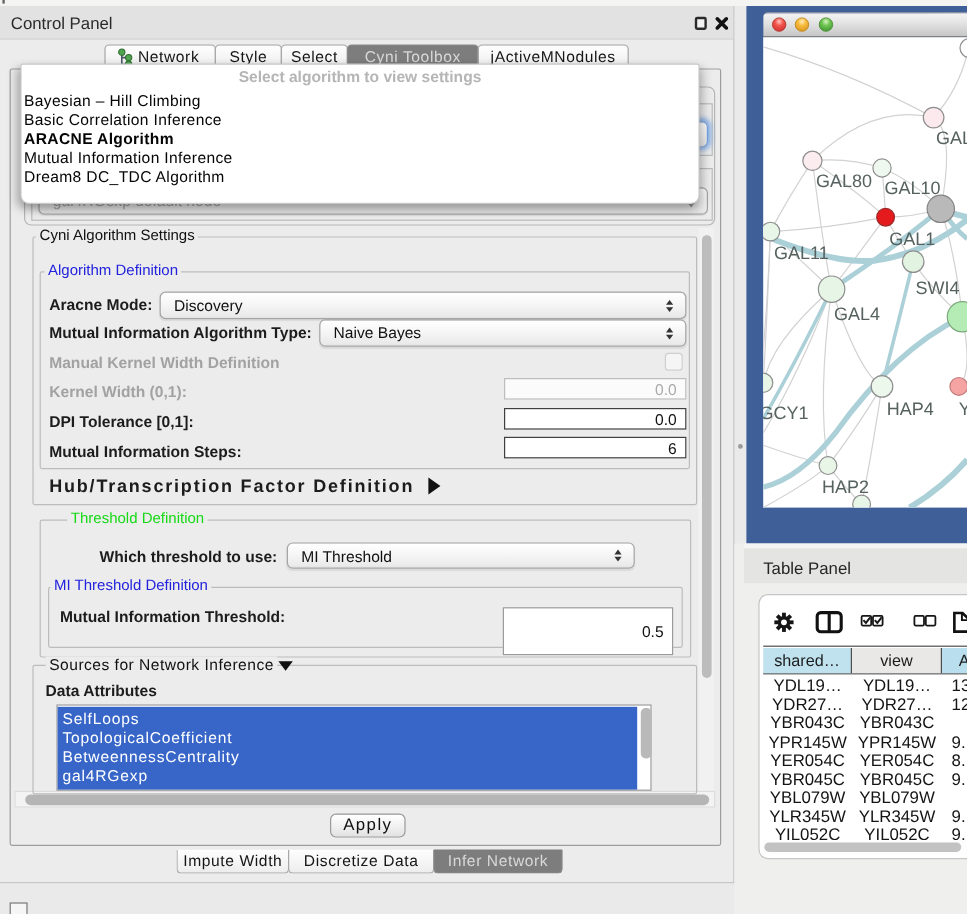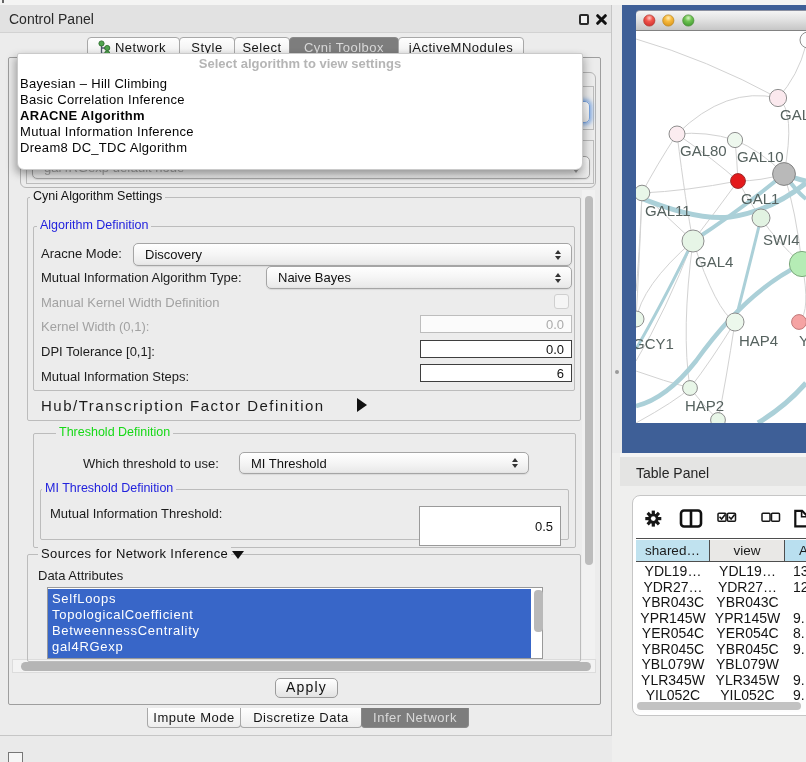--- a/index.html
+++ b/index.html
@@ -1,17 +1,17 @@
 <!DOCTYPE html>
 <html><head>
 <meta charset="utf-8">
 <style>
 html,body{margin:0;padding:0;width:806px;height:762px;background:#eaeaea;font-family:"Liberation Sans",sans-serif;overflow:hidden;position:relative}
 .abs{position:absolute}
-.lbl{position:absolute;font-size:13px;font-weight:normal;color:#1c1c1c;white-space:nowrap}
+.lbl{position:absolute;font-size:13px;font-weight:bold;color:#1c1c1c;white-space:nowrap}
 .dis{color:#a2a2a2}
 .combo{position:absolute;background:linear-gradient(#ffffff,#f5f5f5 50%,#eaeaea 92%,#e2e2e2);border:1px solid #a5a5a5;border-radius:5px;box-shadow:0 1px 1px rgba(0,0,0,.08)}
 .combo .ct{position:absolute;left:11px;top:0;bottom:0;display:flex;align-items:center;font-size:13px;color:#111;white-space:nowrap}
 .stepper{position:absolute;right:9px;top:50%;transform:translateY(-50%);width:8px;height:12px}
 .stepper:before{content:"";position:absolute;left:1px;top:1px;border-left:3px solid transparent;border-right:3px solid transparent;border-bottom:4px solid #333}
 .stepper:after{content:"";position:absolute;left:1px;bottom:1px;border-left:3px solid transparent;border-right:3px solid transparent;border-top:4px solid #333}
 .field{position:absolute;background:#fff;border:1.5px solid #3f3f3f;font-size:13px;color:#111;text-align:right;display:flex;align-items:center;justify-content:flex-end;padding-right:7px;box-sizing:border-box}
 .group{position:absolute;border:1px solid #bcbcbc;border-radius:2px}
 .gtitle{position:absolute;top:-7px;font-size:12.5px;background:#ececec;padding:0 3px;white-space:nowrap;line-height:13px}
 .tab{position:absolute;height:20px;background:linear-gradient(#fefefe,#f4f4f4 60%,#ededed);border:1px solid #a8a8a8;border-radius:4px 4px 0 0;font-size:13px;letter-spacing:0.5px;color:#151515;display:flex;align-items:center;justify-content:center;box-sizing:border-box}
@@ -107,21 +107,21 @@
 <div class="gtitle" style="left:38px;top:547px;color:#111;font-weight:normal;font-size:13px;letter-spacing:0.4px">Sources for Network Inference</div>
 <div class="abs" style="left:232px;top:551px;width:0;height:0;border-left:6.5px solid transparent;border-right:6.5px solid transparent;border-top:8px solid #111"></div>
 <div class="lbl" style="left:38px;top:568px;font-size:13px">Data Attributes</div>
 <div class="abs" style="left:47px;top:587px;width:496px;height:72px;background:#fff;border:1px solid #999;box-sizing:border-box"></div>
 <div class="abs" style="left:48px;top:588.5px;width:483px;height:69.5px;background:#3866c8"></div>
 <div class="abs" style="left:52px;top:590.5px;font-size:13px;letter-spacing:0.7px;color:#fff;line-height:16.3px;white-space:nowrap">SelfLoops<br>TopologicalCoefficient<br>BetweennessCentrality<br>gal4RGexp</div>
 <div class="abs" style="left:534px;top:590px;width:8.5px;height:42px;background:#b9b9b9;border-radius:4px"></div>
 
 <div class="abs" style="left:275px;top:678px;width:63px;height:20px;background:linear-gradient(#ffffff,#f0f0f0 55%,#e2e2e2);border:1px solid #9b9b9b;border-radius:5px;font-size:14px;letter-spacing:1.2px;color:#111;display:flex;align-items:center;justify-content:center;box-sizing:border-box;padding-bottom:2px">Apply</div>
 
-<div class="tab btab" style="left:147px;top:708px;width:94px">Impute Mode</div>
+<div class="tab btab" style="left:147px;top:708px;width:94px">Impute Width</div>
 <div class="tab btab" style="left:240px;top:708px;width:122px">Discretize Data</div>
 <div class="tab btab seltab" style="left:361px;top:708px;width:108px">Infer Network</div>
 
 <div class="abs" style="left:17px;top:53px;width:566px;height:117px;background:#fff;border:1px solid #cacaca;border-radius:2px 2px 7px 7px;box-shadow:-3px 4px 8px rgba(0,0,0,.25),3px 4px 8px rgba(0,0,0,.18);z-index:30;box-sizing:border-box">
 <div style="height:22px;line-height:19px;text-align:center;font-size:13px;font-weight:bold;color:#b5b5b5">Select algorithm to view settings</div>
 <div class="popitem">Bayesian – Hill Climbing</div>
 <div class="popitem">Basic Correlation Inference</div>
 <div class="popitem" style="font-weight:bold">ARACNE Algorithm</div>
 <div class="popitem">Mutual Information Inference</div>
 <div class="popitem">Dream8 DC_TDC Algorithm</div>

